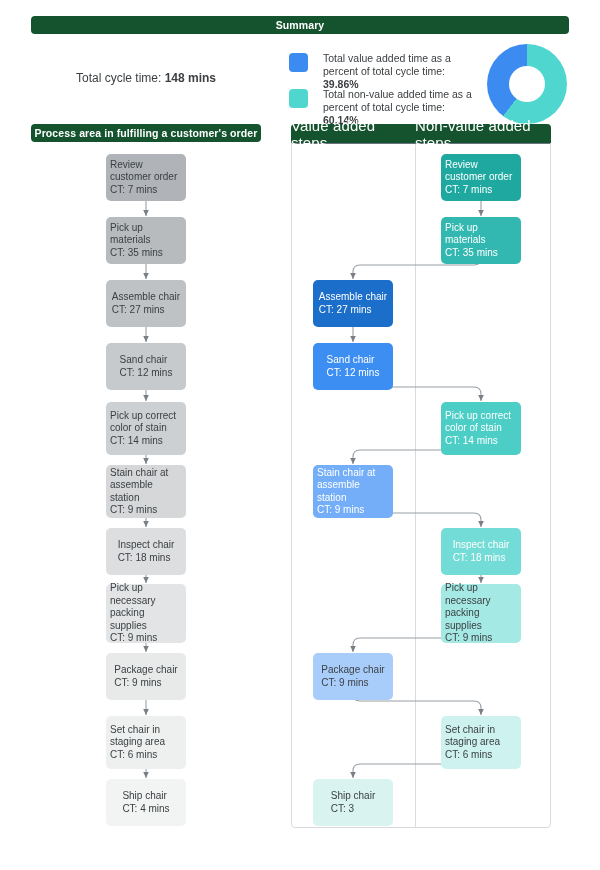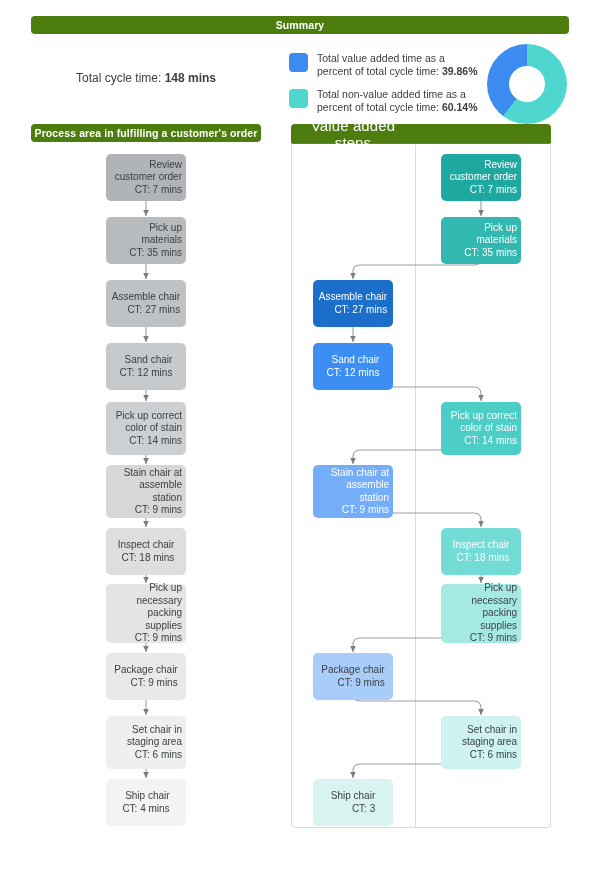--- a/index.html
+++ b/index.html
@@ -6,49 +6,48 @@
   body{
     width:600px;height:870px;
     background:#ffffff;
     font-family:"Liberation Sans", sans-serif;
     color:#3c4043;
     position:relative;
     overflow:hidden;
   }
   .bar{
     position:absolute;
-    background:#4d7c0f;
+    background:#14532d;
     border-radius:4px;
     color:#ffffff;
     font-size:10.5px;
     font-weight:bold;
     display:flex;
     align-items:center;
     justify-content:center;
     letter-spacing:.1px;
-    text-align:center;
   }
   #summary-bar{left:31px;top:16px;width:538px;height:18px;}
   #left-header{left:31px;top:124px;width:230px;height:18px;}
   #right-header{left:291px;top:124px;width:260px;height:19px;border-radius:4px 4px 0 0;
     display:block;padding:0;}
   #right-header .hcell{
     position:absolute;top:0;height:19px;display:flex;align-items:center;justify-content:center;
     font-size:15px;font-weight:normal;color:#fff;
   }
   #right-header .hcell.c1{left:0;width:124px;}
   #right-header .hcell.c2{left:124px;width:136px;}
 
   #cycle-time{
     position:absolute;left:30px;top:71px;width:232px;
     text-align:center;font-size:12px;color:#3c4043;
   }
   #cycle-time b{font-weight:bold;}
 
-  .legend-row{position:absolute;display:flex;align-items:flex-start;gap:9px;}
+  .legend-row{position:absolute;display:flex;align-items:flex-start;gap:15px;}
   #legend-1{left:289px;top:52px;width:190px;}
   #legend-2{left:289px;top:88px;width:190px;}
   .swatch{width:19px;height:19px;border-radius:4px;flex:0 0 19px;margin-top:1px;}
   .legend-text{font-size:10.5px;line-height:13px;color:#3c4043;}
   .legend-text b{font-weight:bold;}
 
   #donut{position:absolute;left:487px;top:44px;width:80px;height:80px;border-radius:50%;}
   #donut .hole{position:absolute;left:22px;top:22px;width:36px;height:36px;border-radius:50%;background:#fff;}
 
   #right-panel{
@@ -57,21 +56,21 @@
   }
   #right-panel .vdiv{position:absolute;left:123px;top:19px;bottom:0;width:1px;background:#d8dadd;}
   #right-panel .hdrfill{position:absolute;left:0;top:0;right:0;height:19px;background:#6b7280;border-radius:3px 3px 0 0;}
 
   .node{
     position:absolute;
     border-radius:5px;
     display:flex;
     align-items:center;
     justify-content:center;
-    text-align:right;
+    text-align:left;
     font-size:10px;
     line-height:12.5px;
     box-sizing:border-box;
     padding:2px 4px;
   }
   .node span{display:block;}
 
   svg.conn{position:absolute;left:0;top:0;overflow:visible;pointer-events:none;}
 </style>
 </head>
@@ -191,20 +190,21 @@
       </div>
     </div>
   </div>
 
 <div id="right-panel">
   <div class="hdrfill"></div>
   <div class="vdiv"></div>
 </div>
 <div class="bar" id="right-header">
   <div class="hcell c1">Value added steps</div>
+  <div class="hcell c2">Non-value added steps</div>
 </div>
 <div id="right-flow" style="position: absolute; left: 0px; top: 0px; width: 600px; height: 870px;">
     <svg class="conn" width="600" height="870">
       <defs>
         <marker id="ahright-flow" markerWidth="7" markerHeight="7" refX="5.6" refY="2.6" orient="auto">
           <path d="M0,0 L5.6,2.6 L0,5.2 z" fill="#7a7f85"></path>
         </marker>
       </defs>
       <path d="M481,201 L481,216" fill="none" stroke="#9aa0a6" stroke-width="1.1" marker-end="url(#ahright-flow)"></path>
       <path d="M481,264 L481,258 Q481,265 474,265 L360,265 Q353,265 353,272 L353,279" fill="none" stroke="#9aa0a6" stroke-width="1.1" marker-end="url(#ahright-flow)"></path>

